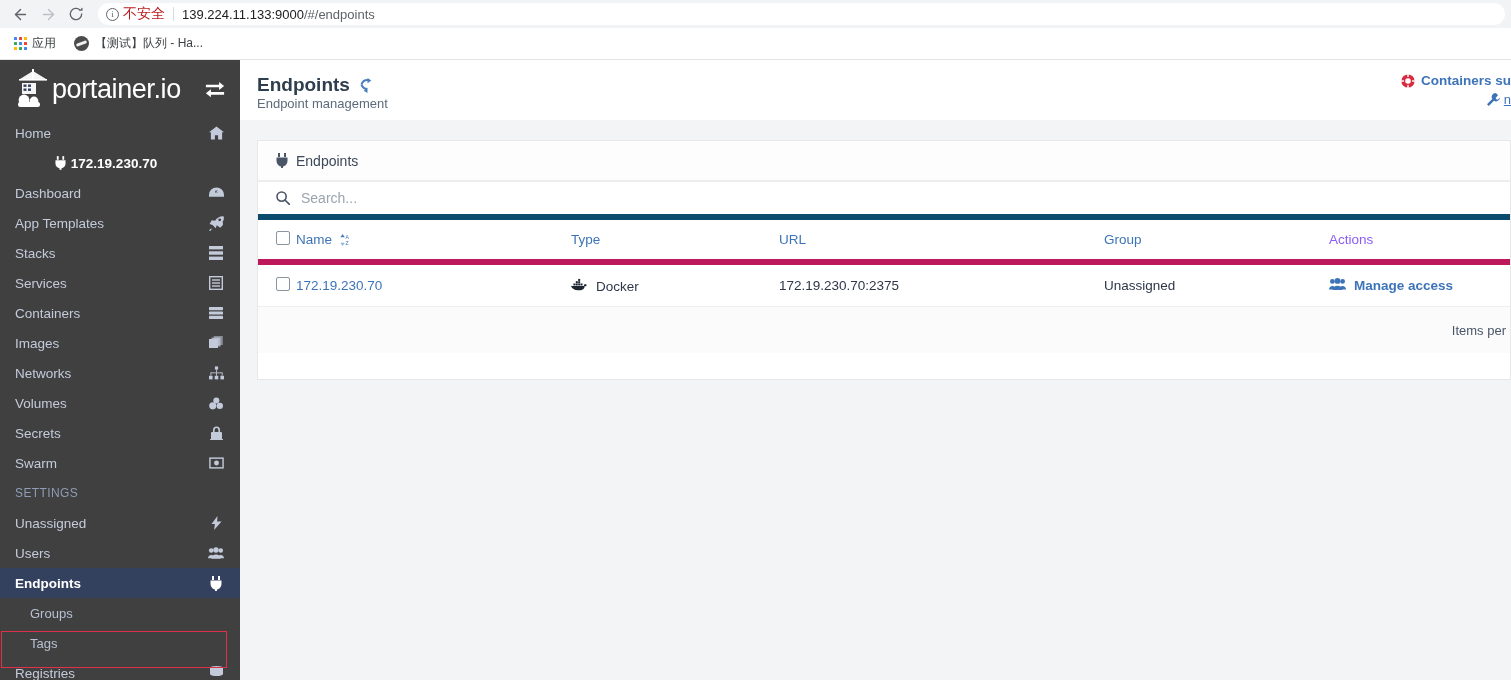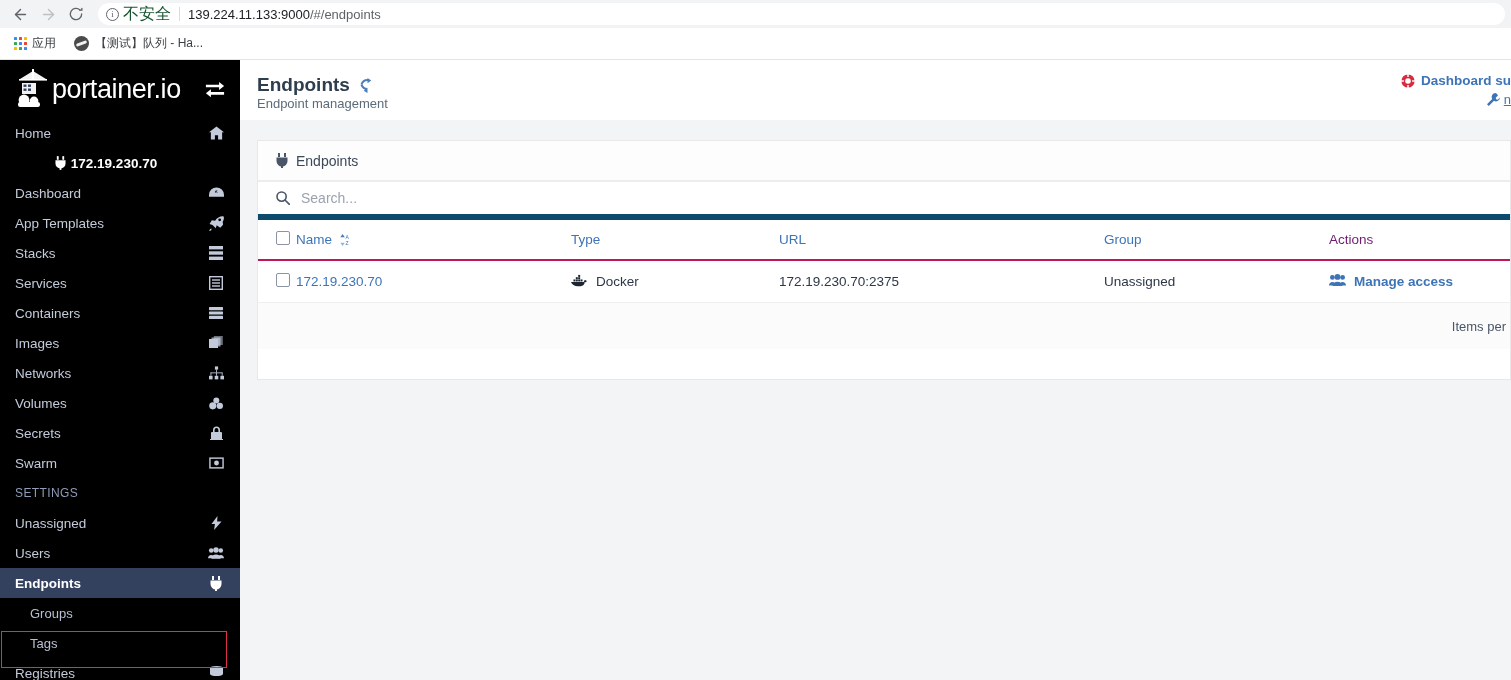--- a/index.html
+++ b/index.html
@@ -24,21 +24,21 @@
   #omnibox {
     flex: 1; height: 22px; margin-left: 8px; background: #ffffff;
     border-radius: 11px; display: flex; align-items: center;
     padding: 0 8px; font-size: 12.5px; color: #202124; overflow: hidden;
   }
   #omnibox .info-ico {
     width: 13px; height: 13px; border: 1.2px solid #5f6368; border-radius: 50%;
     font-size: 9px; line-height: 11px; text-align: center; color: #5f6368;
     margin-right: 4px; flex: none; font-family: "Liberation Serif", serif;
   }
-  #omnibox .sec-label { color: #14532d; font-size: 16px; white-space: nowrap; }
+  #omnibox .sec-label { color: #b91c1c; font-size: 14px; white-space: nowrap; }
   #omnibox .divider { width: 1px; height: 14px; background: #dadce0; margin: 0 8px; flex: none; }
   #omnibox .url { color: #202124; white-space: nowrap; font-size: 13px; }
   #omnibox .url .dim { color: #5f6368; }
 
   #bookmark-bar {
     height: 32px; background: #ffffff; display: flex; align-items: center;
     padding: 0 8px; border-bottom: 1px solid #e3e4e6;
   }
   .bm-item {
     display: flex; align-items: center; height: 22px; padding: 0 6px;
@@ -57,21 +57,21 @@
   .globe-ico:after {
     content: ""; position: absolute; left: 2px; top: 6px; width: 11px; height: 3px;
     background: #f1f1f1; border-radius: 2px; transform: rotate(-20deg);
   }
 
   
   #app { display: flex; width: 100%; height: 620px; }
 
   
   #sidebar {
-    width: 240px; flex: none; background: #000000; position: relative;
+    width: 240px; flex: none; background: #404040; position: relative;
     overflow: hidden; color: #dfe3ec;
   }
   #sidebar-logo {
     height: 58px; display: flex; align-items: center; padding: 0 12px 0 14px;
   }
   .logo-mark { width: 40px; height: 44px; flex: none; }
   .logo-text {
     font-size: 27px; color: #ffffff; letter-spacing: -0.4px;
     margin-left: -2px; font-family: "Liberation Sans", sans-serif;
   }
@@ -162,40 +162,40 @@
   #search-row .s-ico { margin-right: 11px; display: inline-flex; color: #4a5568; }
   #search-input {
     border: none; outline: none; font-size: 14px; color: #2d3748;
     flex: 1; background: transparent; font-family: "Liberation Sans", sans-serif;
   }
   #search-input::placeholder { color: #9aa3ae; }
 
   table#ep-table { width: 100%; border-collapse: collapse; table-layout: fixed; }
   table#ep-table th {
     text-align: left; font-size: 13.5px; font-weight: normal;
-    padding: 11px 0 11px 0; border-bottom: 2px solid #be185d;
+    padding: 11px 0 11px 0; border-bottom: 6px solid #be185d;
     color: #3d74b8; vertical-align: middle;
   }
-  table#ep-table th.plain { color: #701a75; }
+  table#ep-table th.plain { color: #8b5cf6; }
   table#ep-table td {
     font-size: 13.5px; color: #2d3748; padding: 12px 0;
     border-bottom: 1px solid #efefef; vertical-align: middle;
   }
   .col-check { width: 38px; padding-left: 18px !important; }
   .col-name  { width: 275px; }
   .col-type  { width: 208px; }
   .col-url   { width: 325px; }
   .col-group { width: 225px; }
   .cbox {
     width: 14px; height: 14px; border: 1.5px solid #8a94a3;
     border-radius: 2px; display: inline-block; background: #fff; cursor: pointer;
   }
   .sort-ico { margin-left: 4px; display: inline-flex; vertical-align: -2px; }
   a.lnk { color: #3d74b8; text-decoration: none; cursor: pointer; }
-  .cell-inline { display: flex; align-items: center; gap: 8px; }
+  .cell-inline { display: flex; align-items: flex-end; gap: 8px; }
   #panel-foot {
     height: 46px; display: flex; align-items: center; justify-content: flex-end;
     padding-right: 4px; font-size: 13px; color: #4a5568; background: #fbfbfb;
   }
 </style>
 </head>
 <body>
 
 <div id="browser-chrome">
   <div id="nav-bar">
@@ -477,21 +477,21 @@
           <span class="buoy">
             <svg width="14" height="14" viewBox="0 0 14 14">
                 <circle cx="7" cy="7" r="6.6" fill="#d92b3f"></circle>
                 <circle cx="7" cy="7" r="2.8" fill="#ffffff"></circle>
                 <rect x="6.3" y="0" width="1.4" height="3" fill="#ffffff"></rect>
                 <rect x="6.3" y="11" width="1.4" height="3" fill="#ffffff"></rect>
                 <rect x="0" y="6.3" width="3" height="1.4" fill="#ffffff"></rect>
                 <rect x="11" y="6.3" width="3" height="1.4" fill="#ffffff"></rect>
               </svg>
           </span>
-          <span>Dashboard su</span>
+          <span>Containers su</span>
         </div>
         <div id="settings-row">
           <span class="wrench">
             <svg width="13" height="13" viewBox="0 0 14 14" fill="#3d74b8">
                 <path d="M9.2 0a4.3 4.3 0 0 0-3.6 6.5L0 12.1 1.9 14l5.6-5.6A4.3 4.3 0 0 0 14 4.8l-2.4 2.4-1.8-0.4-0.4-1.8L11.8 2.6A4.3 4.3 0 0 0 9.2 0z"></path>
               </svg>
           </span>
           <span class="sl">n</span>
         </div>
       </div>

